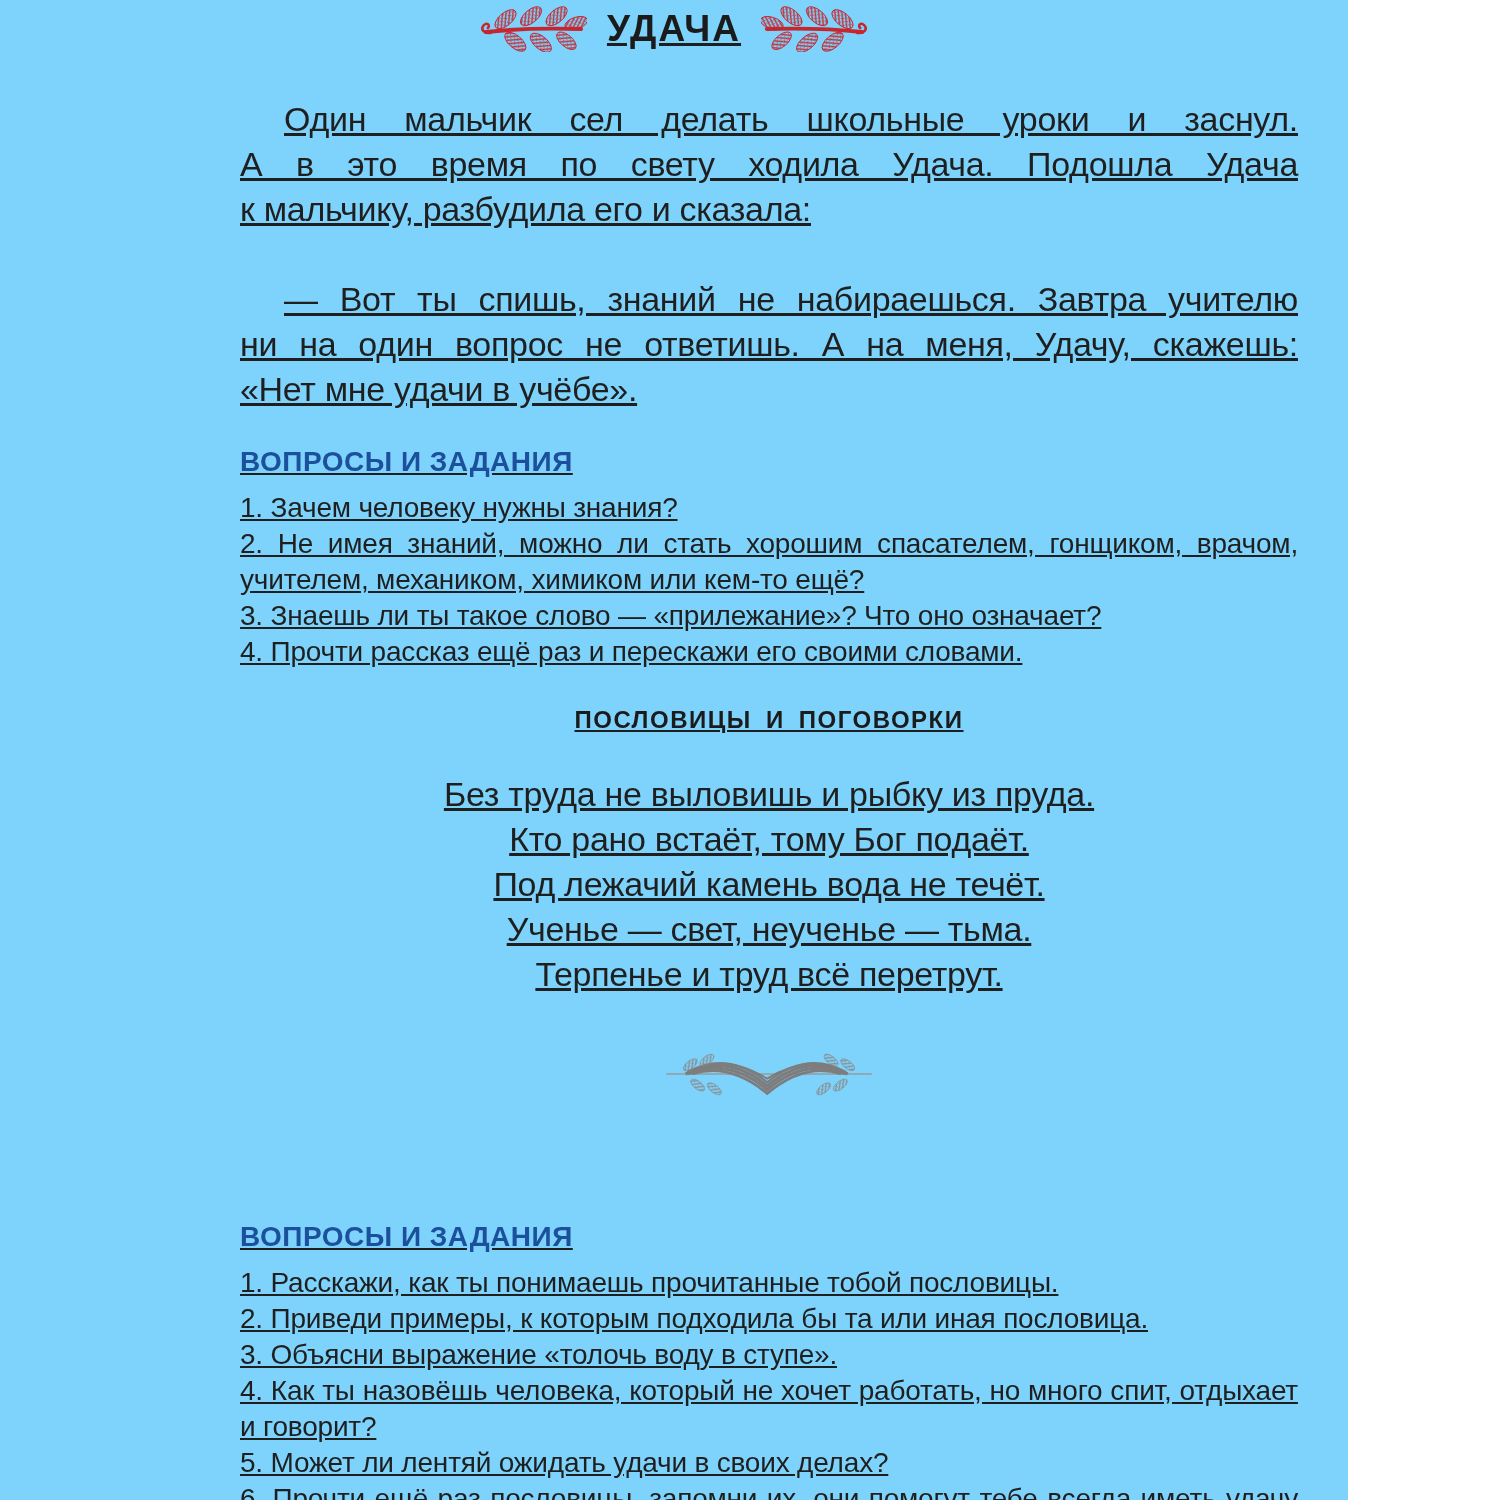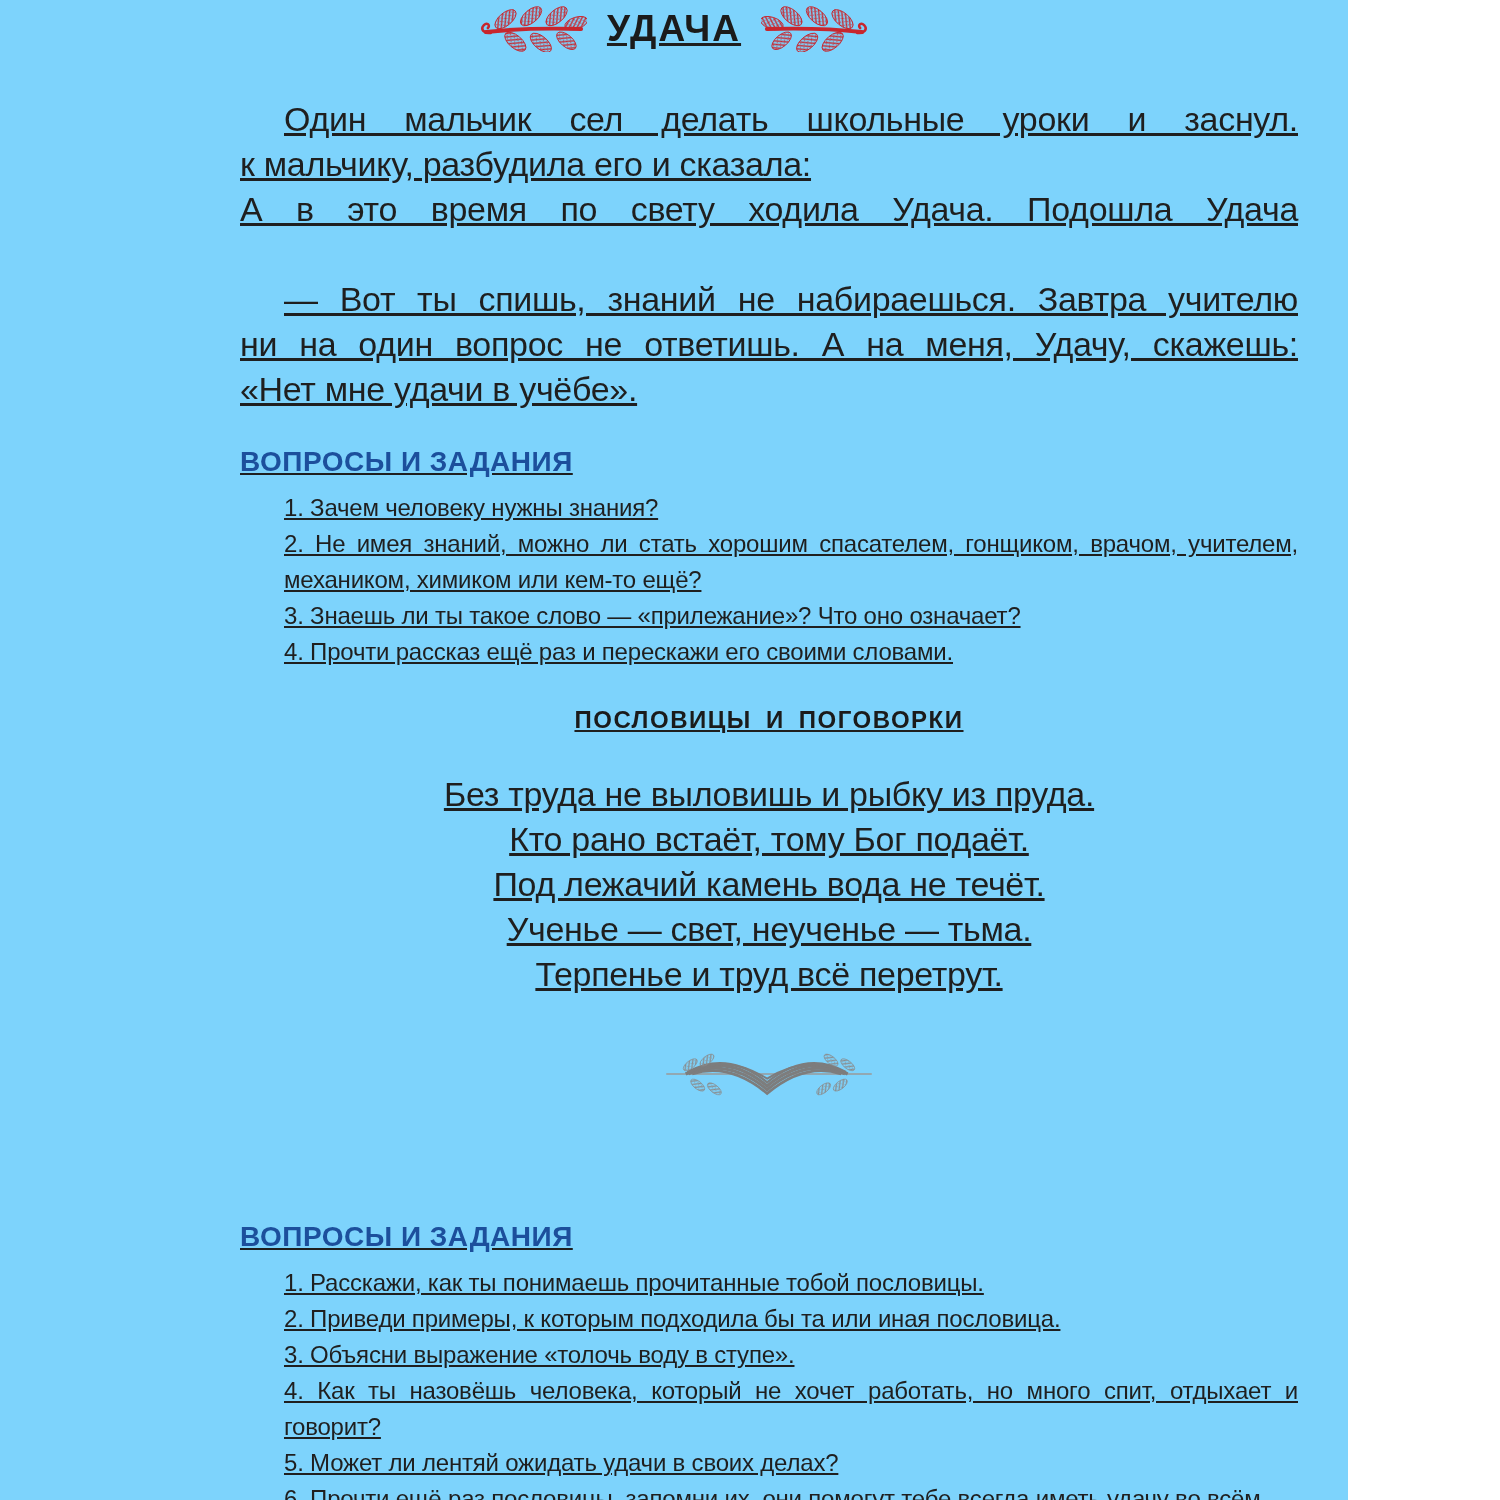--- a/index.html
+++ b/index.html
@@ -25,21 +25,21 @@
 
   .story { margin-top:22px; font-size:34px; line-height:45px; letter-spacing:-0.3px; }
   .jline { text-align:justify; text-align-last:justify; white-space:normal; }
   .jline.jl-last { text-align-last:left; }
   .jline.indent { text-indent:44px;margin-top:45px; }
 
   .qheading {
     margin-top:34px; font-size:28px; font-weight:bold;
     color:#1c4f9c; letter-spacing:0.5px; height:34px;
   }
-  .qlist { margin-top:10px; font-size:24px; line-height:36px; letter-spacing:-0.2px;margin-left:44px; }
+  .qlist { margin-top:10px; font-size:28px; line-height:36px; letter-spacing:-0.2px; }
   .qlist .qitem { text-align:justify; }
 
   .proverbs-heading {
     margin-top:36px; text-align:center; font-size:24px; font-weight:bold;
     letter-spacing:1.5px; word-spacing:6px; color:#1b1b1b; height:46px;
   }
   .proverbs { margin-top:20px; font-size:34px; line-height:45px; text-align:center; letter-spacing:-0.3px; }
 
   .divider-row { margin-top:52px; text-align:center; height:50px; }
   .divider-row svg { width:214px; height:50px; }
@@ -87,22 +87,22 @@
       <ellipse cx="89" cy="35" rx="12" ry="6" transform="rotate(40 89 35)" fill="url(#rh)" stroke="#c8262d" stroke-width="0.9"></ellipse>
       <ellipse cx="99" cy="17" rx="12" ry="6" transform="rotate(-18 99 17)" fill="url(#rh)" stroke="#c8262d" stroke-width="0.9"></ellipse>
     </svg>
   </div>
 
   <div class="content">
 
     <div class="story">
       <div class="para">
         <div class="jline indent">Один мальчик сел делать школьные уроки и заснул.</div>
+        <div class="jline">А в это время по свету ходила Удача. Подошла Удача</div>
         <div class="jline jl-last">к мальчику, разбудила его и сказала:</div>
-        <div class="jline">А в это время по свету ходила Удача. Подошла Удача</div>
       </div>
       <div class="para">
         <div class="jline indent">— Вот ты спишь, знаний не набираешься. Завтра учителю</div>
         <div class="jline">ни на один вопрос не ответишь. А на меня, Удачу, скажешь:</div>
         <div class="jline jl-last">«Нет мне удачи в учёбе».</div>
       </div>
     </div>
 
     <div class="qheading">ВОПРОСЫ И ЗАДАНИЯ</div>
     <div class="qlist">

